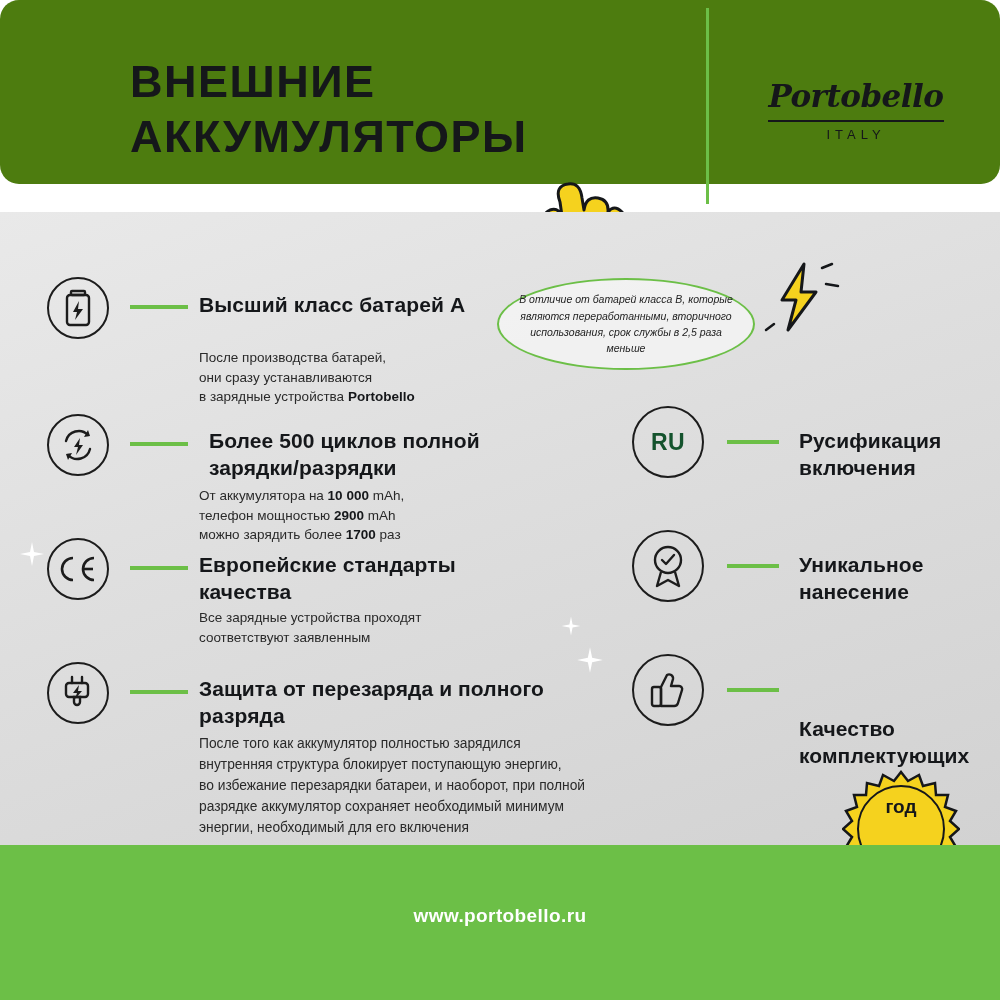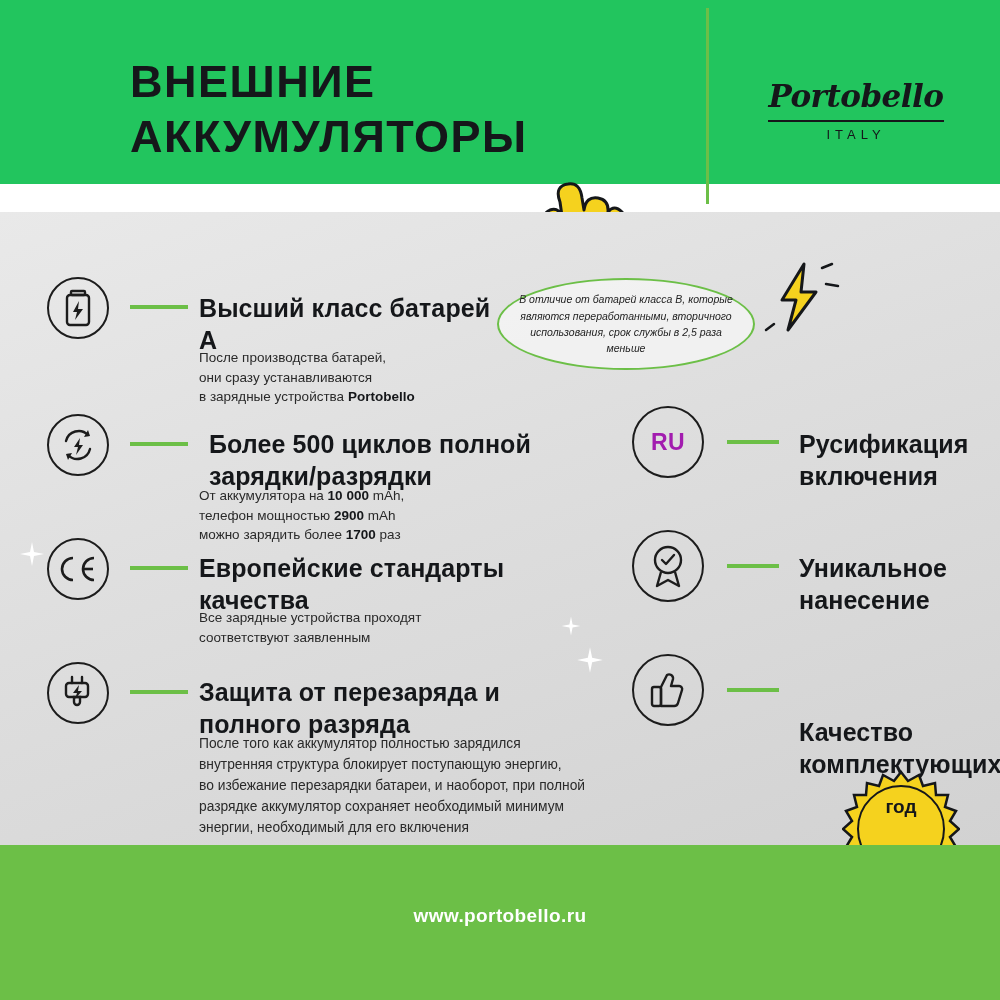--- a/index.html
+++ b/index.html
@@ -17,21 +17,22 @@
     height: 1000px;
     overflow: hidden;
     background: #ffffff;
   }
 
   
   .header-band {
     position: absolute;
     left: 0; top: 0;
     width: 1000px; height: 184px;
-    background: #22c55e;
+    background: #4d7c0f;
+    border-radius: 19px;
   }
   .header-divider {
     position: absolute;
     left: 706px; top: 8px;
     width: 3px; height: 196px;
     background: #6cbf47;
   }
   .title {
     position: absolute;
     left: 130px; top: 55px;
@@ -109,21 +110,21 @@
     align-items: center;
     justify-content: center;
   }
   .dash {
     position: absolute;
     height: 4px;
     background: #6cbf47;
   }
   .f-title {
     position: absolute;
-    font-size: 25px;
+    font-size: 21px;
     font-weight: bold;
     color: #15171a;
     line-height: 1.28;
     letter-spacing: 0.1px;
   }
   .f-body {
     position: absolute;
     font-size: 13.5px;
     color: #2a2a2a;
     line-height: 1.45;
@@ -295,21 +296,21 @@
       <div>После того как аккумулятор полностью зарядился</div>
       <div>внутренняя структура блокирует поступающую энергию,</div>
       <div>во избежание перезарядки батареи, и наоборот, при полной</div>
       <div>разрядке аккумулятор сохраняет необходимый минимум</div>
       <div>энергии, необходимый для его включения</div>
     </div>
   </div>
 
   <div class="feature">
     <div class="icon-circle" style="left:632px; top:406px; width:72px; height:72px;">
-      <span style="font-size:23px; font-weight:bold; color:#a21caf; letter-spacing:0.5px;">RU</span>
+      <span style="font-size:23px; font-weight:bold; color:#14532d; letter-spacing:0.5px;">RU</span>
     </div>
     <div class="dash" style="left:727px; top:440px; width:52px;"></div>
     <div class="f-title" style="left:799px; top:428px; width:180px;">Русификация включения</div>
   </div>
 
   <div class="feature">
     <div class="icon-circle" style="left:632px; top:530px; width:72px; height:72px;">
       <svg width="40" height="46" viewBox="0 0 40 46">
         <circle cx="20" cy="17" r="13" fill="none" stroke="#1c1c1c" stroke-width="2.4"></circle>
         <path d="M14,17 l4,4 l8,-9" fill="none" stroke="#1c1c1c" stroke-width="2.4" stroke-linecap="round" stroke-linejoin="round"></path>

